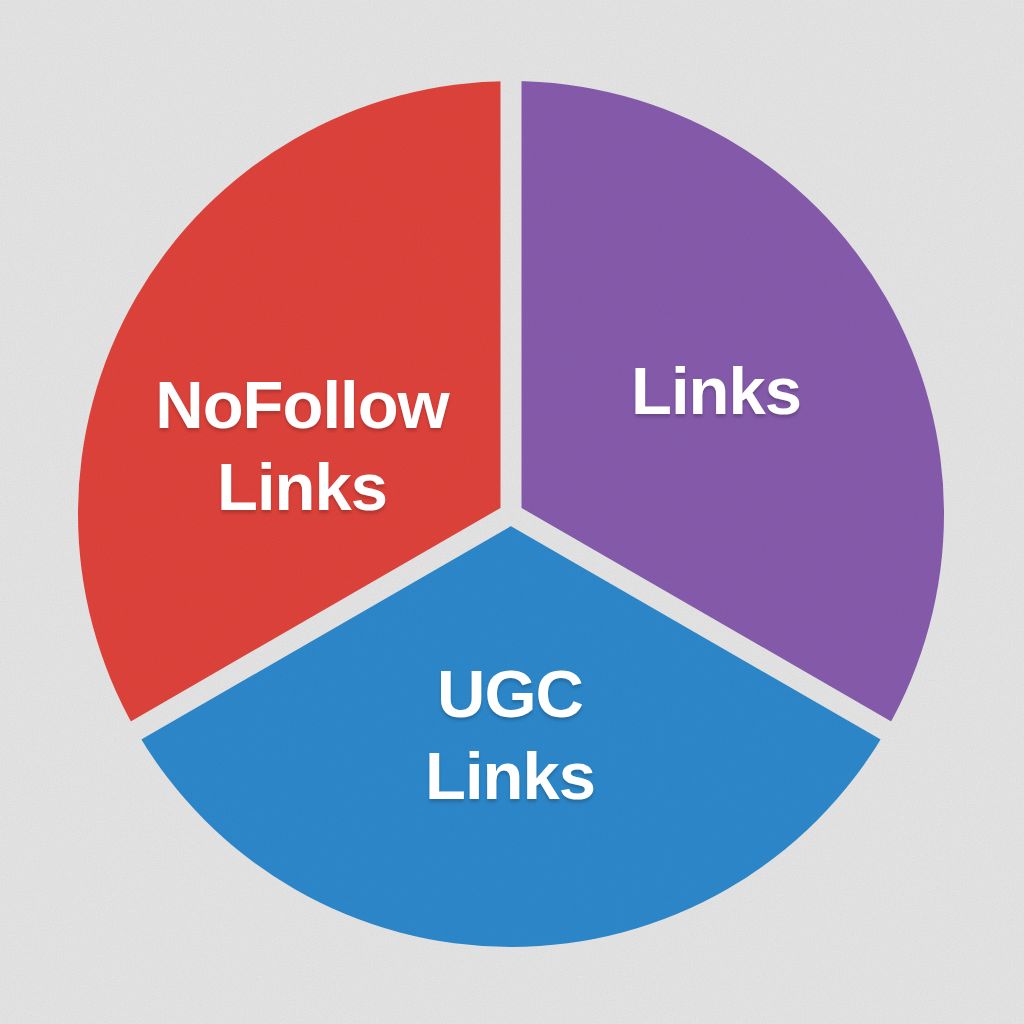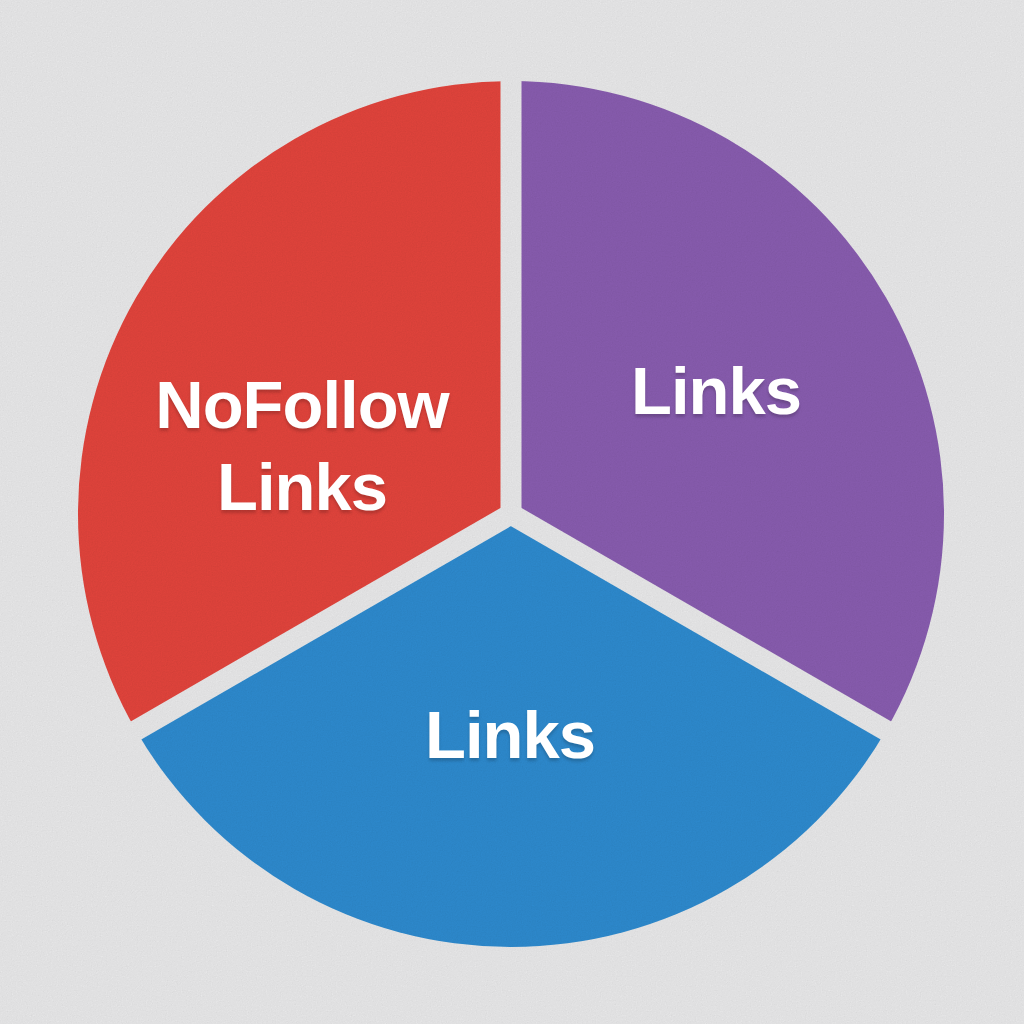--- a/index.html
+++ b/index.html
@@ -65,15 +65,16 @@
   <div class="slice-label" id="label-nofollow">
     <div>NoFollow</div>
     <div>Links</div>
   </div>
 
   <div class="slice-label" id="label-sponsored">
     <div>Links</div>
   </div>
 
   <div class="slice-label" id="label-ugc">
+    <div>UGC</div>
     <div>Links</div>
   </div>
 </div>
 
 </body></html>

